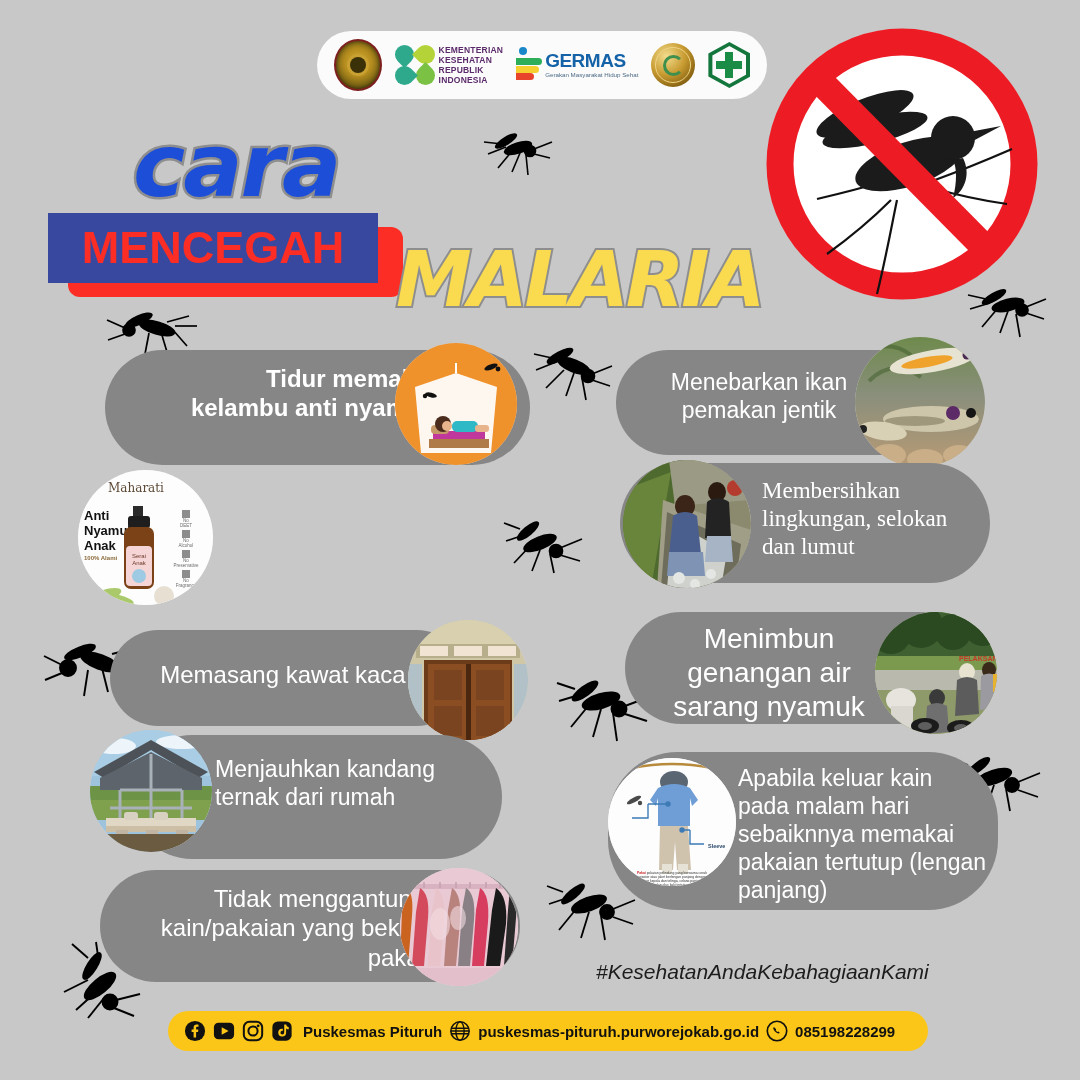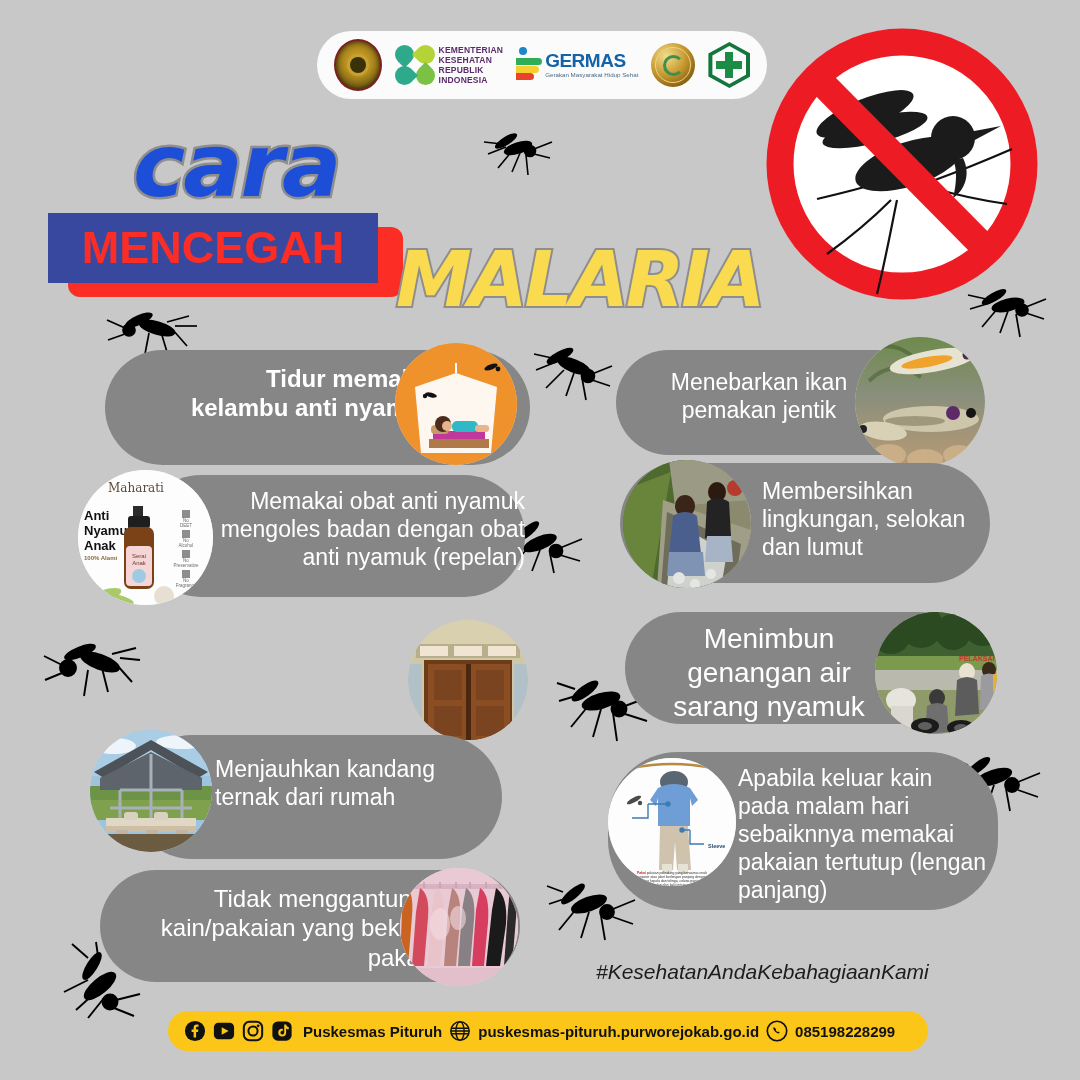--- a/index.html
+++ b/index.html
@@ -418,23 +418,20 @@
       <ellipse cx="28" cy="94" rx="24" ry="9" fill="#d9d1b5" transform="rotate(8 28 94)"></ellipse>
       <circle cx="8" cy="92" r="4" fill="#222"></circle>
       <g fill="#cbb08a" opacity=".92">
         <ellipse cx="34" cy="118" rx="17" ry="11"></ellipse>
           <ellipse cx="70" cy="122" rx="18" ry="10"></ellipse>
         <ellipse cx="104" cy="118" rx="16" ry="10"></ellipse>
       </g>
     </svg>
   </div>
 
-  <div class="pill" style="left:140px;top:475px;width:385px;height:122px;">
-    <div class="txt" style="left:75px;top:12px;width:310px;font-size:23px;text-align:right;">Memakai obat anti nyamuk mengoles badan dengan obat anti nyamuk (repelan)</div>
-  </div>
   <div class="circ" style="left:78px;top:470px;width:135px;height:135px;">
     <svg viewBox="0 0 135 135" width="135" height="135">
       <rect width="135" height="135" fill="#fdfdfd"></rect>
       <text x="58" y="22" font-family="DejaVu Serif, serif" font-size="12" fill="#5d4a36" text-anchor="middle">Maharati</text>
       <g font-family="Liberation Sans, sans-serif" fill="#111" font-weight="bold">
         <text x="6" y="50" font-size="13">Anti</text>
         <text x="6" y="65" font-size="13">Nyamuk</text>
         <text x="6" y="80" font-size="13">Anak</text>
         <text x="6" y="90" font-size="6" fill="#8b6a3a">100% Alami</text>
       </g>
@@ -463,21 +460,21 @@
       <g fill="#8d8d8d">
           <rect x="104" y="40" width="8" height="8"></rect>
           <rect x="104" y="60" width="8" height="8"></rect>
         <rect x="104" y="80" width="8" height="8"></rect>
           <rect x="104" y="100" width="8" height="8"></rect>
         </g>
     </svg>
   </div>
 
   <div class="pill" style="left:620px;top:463px;width:370px;height:120px;">
-    <div class="txt" style="left:142px;top:14px;width:215px;font-size:23px;text-align:left;">Membersihkan lingkungan, selokan dan lumut</div>
+    <div class="txt" style="left:142px;top:14px;width:215px;font-size:23px;text-align:left;font-family:Liberation Serif, serif;">Membersihkan lingkungan, selokan dan lumut</div>
   </div>
   <div class="circ" style="left:623px;top:460px;width:128px;height:128px;">
     <svg viewBox="0 0 128 128" width="128" height="128">
       <rect width="128" height="128" fill="#8b8a6f"></rect>
       <path d="M0 0 L60 0 L34 128 L0 128 Z" fill="#4e6a2e"></path>
       <path d="M0 30 L48 12 L28 128 L0 128 Z" fill="#6d8a3d" opacity=".85"></path>
       <path d="M46 0 L128 0 L128 40 L52 46 Z" fill="#9b9a84"></path>
       <path d="M40 40 L128 70 L128 128 L34 128 Z" fill="#a09e86"></path>
       <path d="M44 52 L118 84 L112 128 L38 128 Z" fill="#6e6d5c"></path>
       <path d="M50 62 L104 92 L98 128 L44 128 Z" fill="#cfd2cc"></path>
@@ -493,20 +490,23 @@
         </g>
       <circle cx="112" cy="28" r="8" fill="#b33c2e"></circle>
       <g fill="#e3e6e2">
           <circle cx="56" cy="118" r="6"></circle>
           <circle cx="72" cy="124" r="5"></circle>
           <circle cx="88" cy="114" r="5"></circle>
         </g>
     </svg>
   </div>
 
+  <div class="pill" style="left:110px;top:630px;width:355px;height:96px;">
+    <div class="txt" style="left:8px;top:30px;width:330px;font-size:24px;text-align:center;">Memasang kawat  kaca</div>
+  </div>
   <div class="circ" style="left:408px;top:620px;width:120px;height:120px;">
     <svg viewBox="0 0 120 120" width="120" height="120">
       <rect width="120" height="120" fill="#cfc7a5"></rect>
       <rect x="0" y="0" width="120" height="26" fill="#d8d0ae"></rect>
       <rect x="8" y="24" width="104" height="14" fill="#b7ae8b"></rect>
       <rect x="12" y="26" width="28" height="10" fill="#f2e4d2"></rect>
       <rect x="46" y="26" width="28" height="10" fill="#f2e4d2"></rect>
       <rect x="80" y="26" width="28" height="10" fill="#f2e4d2"></rect>
       <rect x="16" y="40" width="88" height="80" fill="#6b3b1a"></rect>
       <rect x="20" y="44" width="40" height="76" fill="#8a4e22"></rect>

